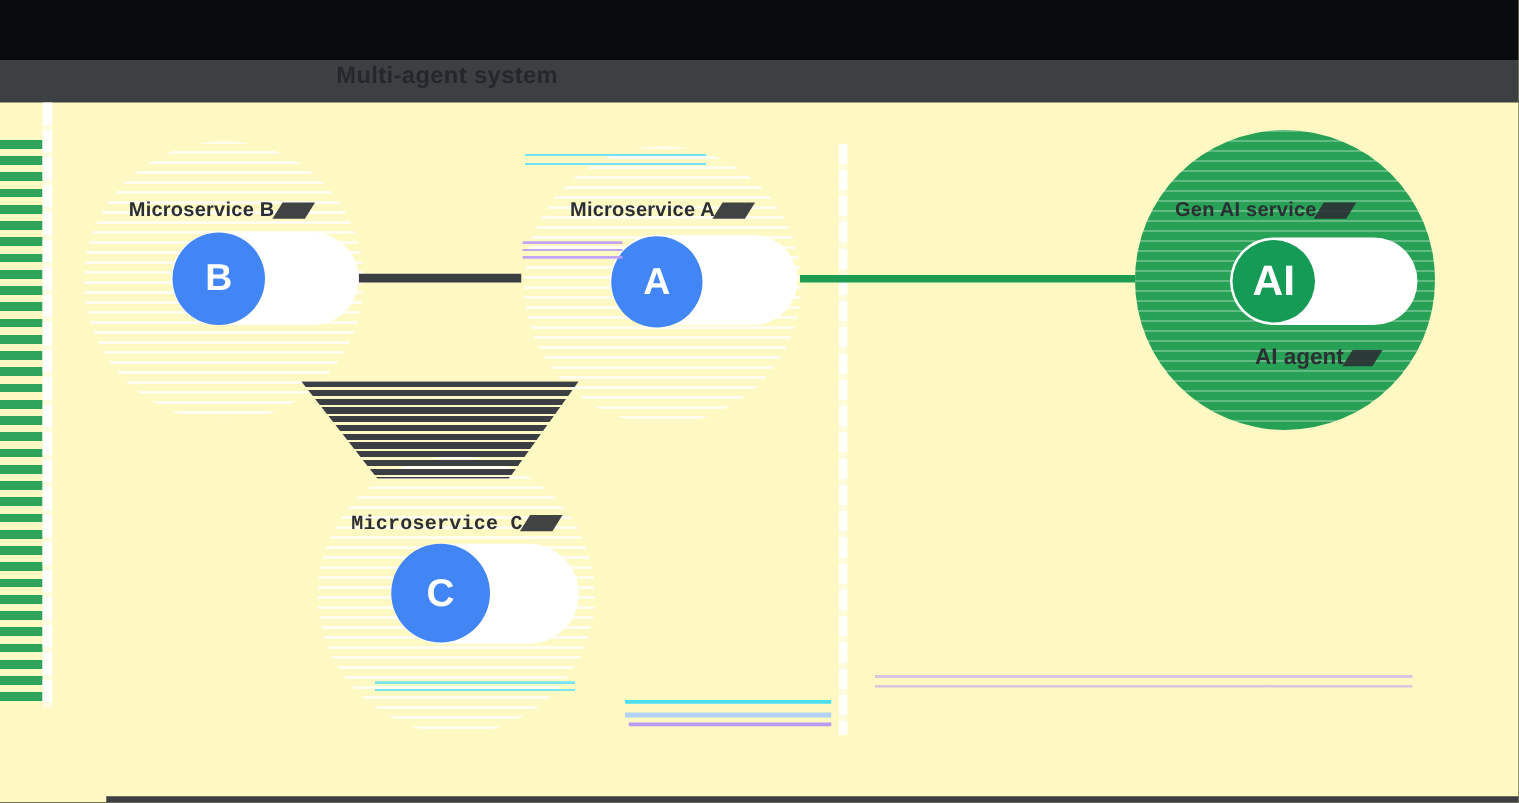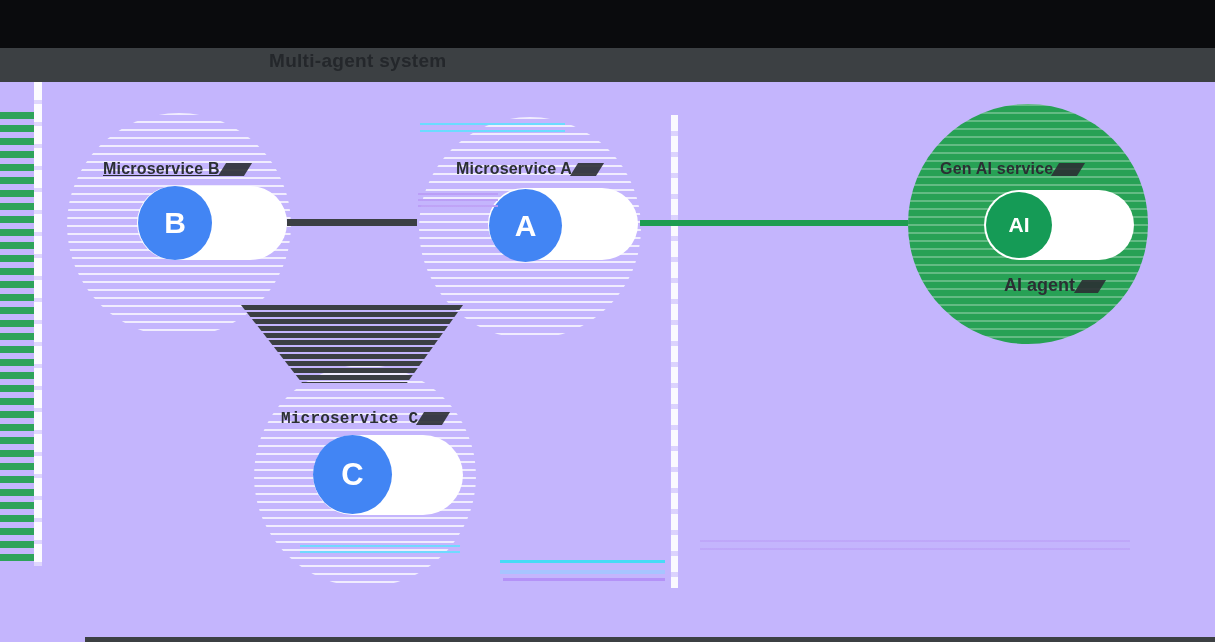--- a/index.html
+++ b/index.html
@@ -1,18 +1,18 @@
 <!DOCTYPE html>
 <html><head>
 <meta charset="utf-8">
 <style>
   html,body{margin:0;padding:0;background:#000;}
   #stage{
     position:relative;width:1215px;height:642px;overflow:hidden;
-    background:#c4b5fd;
+    background:#fef9c3;
     font-family:"Liberation Sans", sans-serif;
   }
   
   .topbar-black{position:absolute;left:0;top:0;width:1215px;height:48px;background:#0A0B0D;}
   .topbar-gray{position:absolute;left:0;top:48px;width:1215px;height:34px;background:#3C4043;}
   .diagram-title{
     position:absolute;left:269px;top:50px;
     font-size:19px;font-weight:700;color:#24272B;letter-spacing:.3px;white-space:nowrap;
   }
   .bottombar{position:absolute;left:85px;top:637px;width:1130px;height:5px;background:#3C4043;}
@@ -62,32 +62,32 @@
   .pill-c{left:313px;top:435px;width:150px;height:80px;border-radius:40px;}
   .pill-ai{left:984px;top:190px;width:150px;height:70px;border-radius:35px;}
 
   .badge{
     position:absolute;border-radius:50%;display:flex;align-items:center;justify-content:center;
     color:#FFFFFF;font-weight:700;
   }
   .badge-b{left:138px;top:186px;width:74px;height:74px;background:#4285F4;font-size:30px;}
   .badge-a{left:489px;top:189px;width:73px;height:73px;background:#4285F4;font-size:30px;}
   .badge-c{left:313px;top:435px;width:79px;height:79px;background:#4285F4;font-size:31px;}
-  .badge-ai{left:986px;top:192px;width:66px;height:66px;background:#159B56;font-size:21px;}
+  .badge-ai{left:986px;top:192px;width:66px;height:66px;background:#159B56;font-size:34px;}
 
   .node-label{
     position:absolute;font-size:16px;font-weight:700;color:#2B2F33;
     letter-spacing:.2px;white-space:nowrap;display:inline-block;
   }
   .node-label::after{ 
     content:"";display:inline-block;vertical-align:middle;
     width:26px;height:13px;margin-left:2px;background:#2B2F33;
     transform:skewX(-32deg);opacity:.9;
   }
-  .label-b{left:103px;top:160px;text-decoration:underline;}
+  .label-b{left:103px;top:160px;}
   .label-a{left:456px;top:160px;}
   .label-c{left:281px;top:410px;font-family:Liberation Mono, monospace;}
   .label-ai{left:940px;top:160px;}
 
   .node-caption{
     position:absolute;font-weight:700;color:#2B2F33;white-space:nowrap;display:inline-block;
   }
   .node-caption::after{
     content:"";display:inline-block;vertical-align:middle;
     width:24px;height:13px;margin-left:3px;background:#2B2F33;

